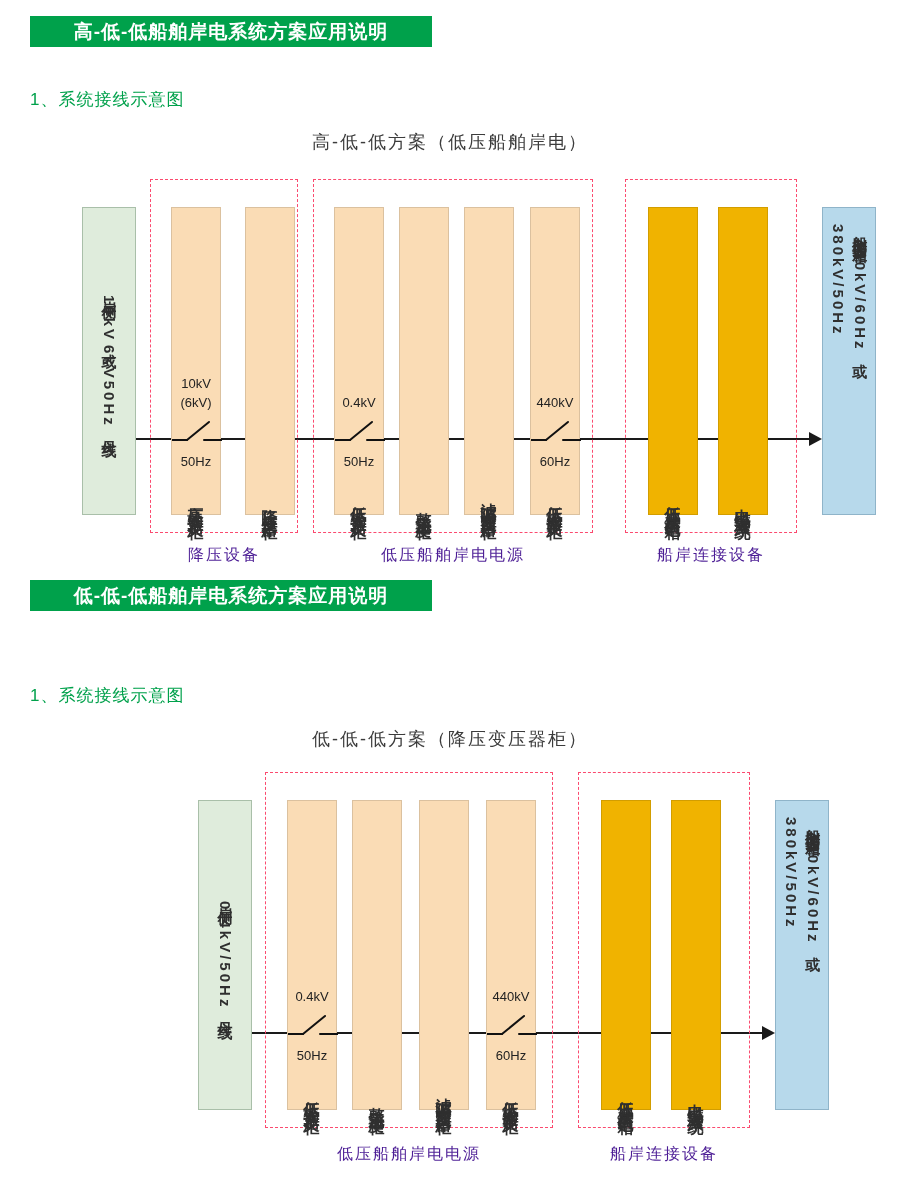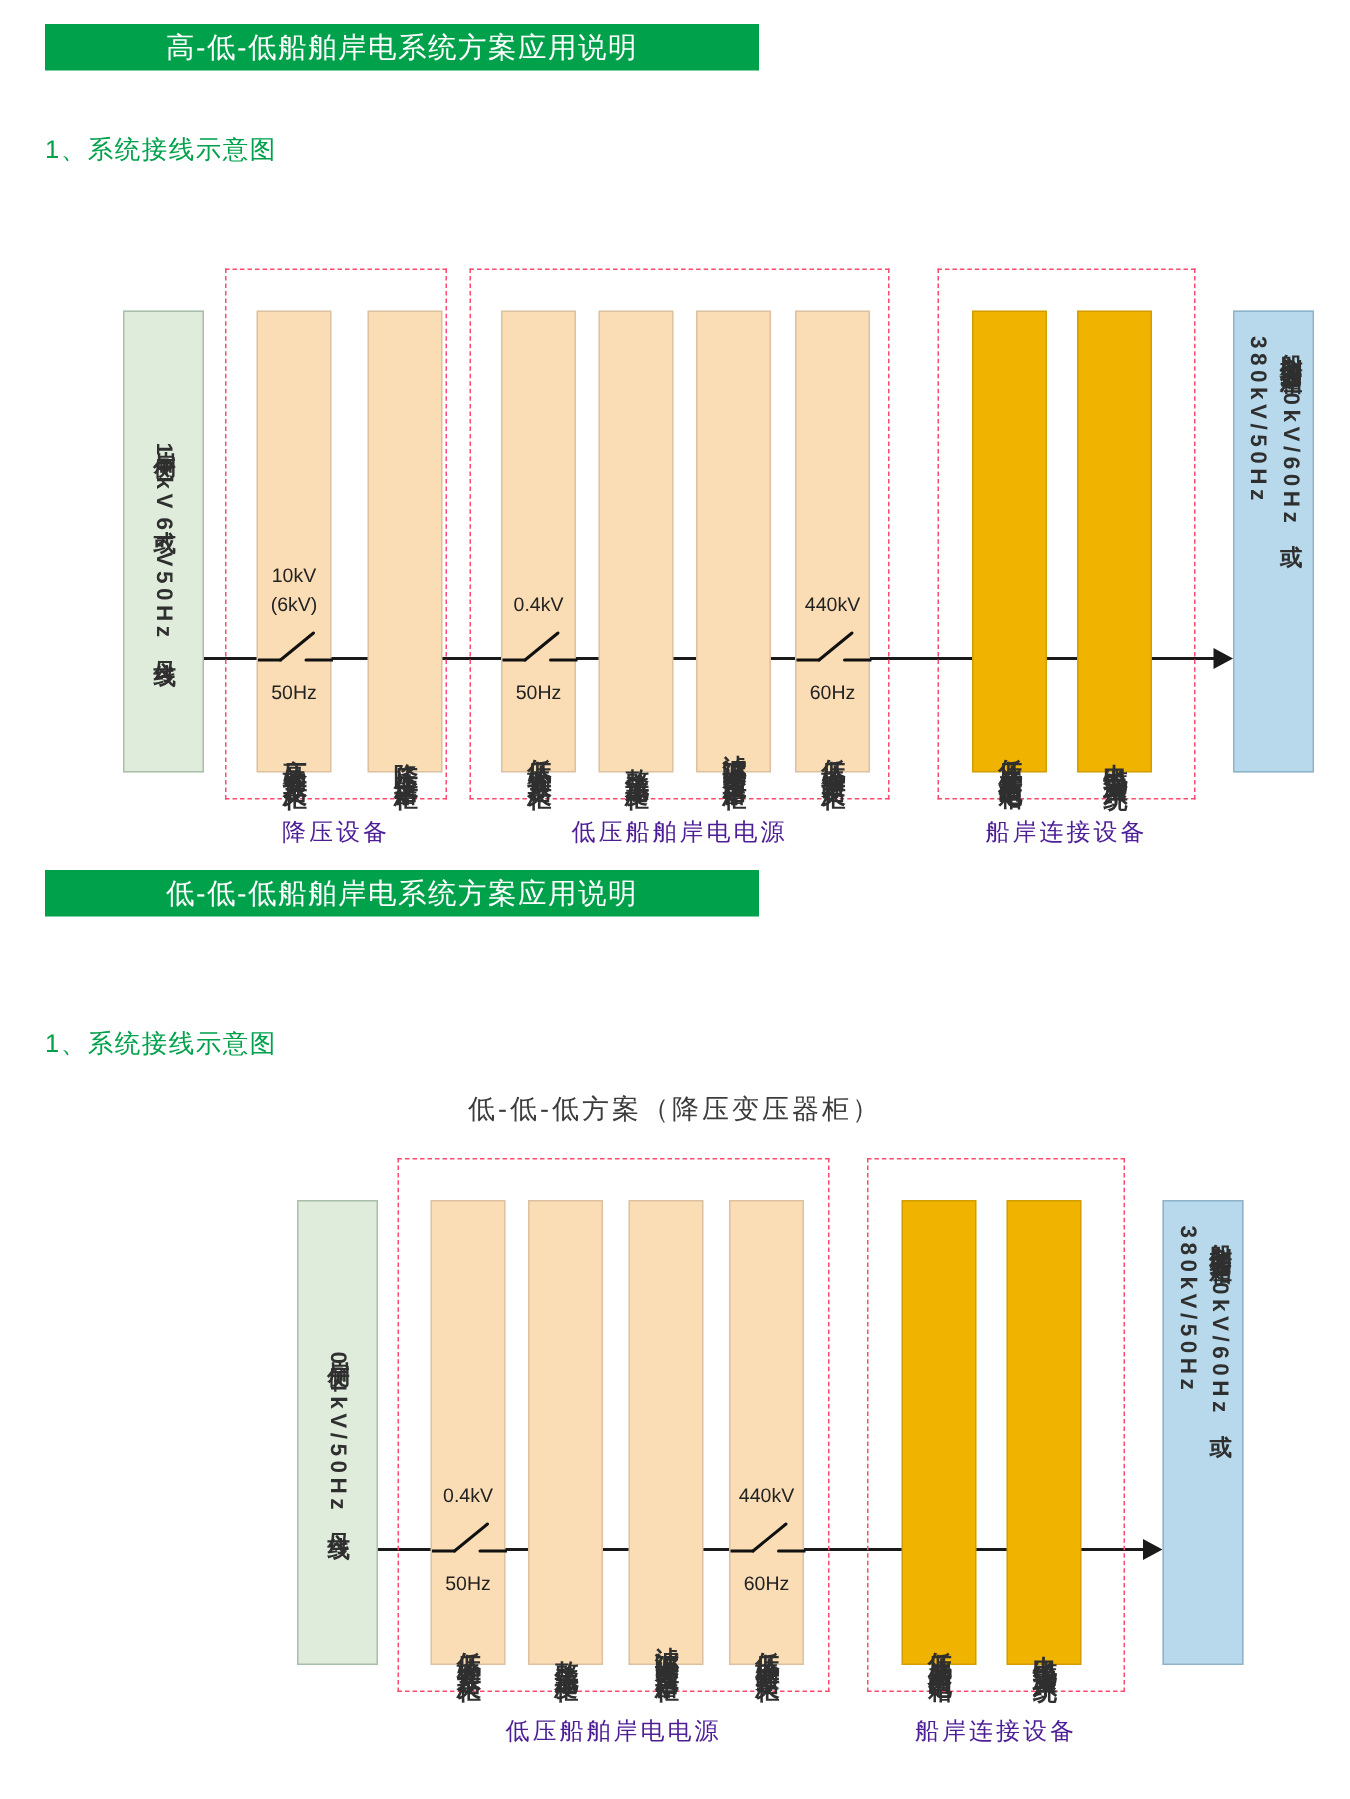--- a/index.html
+++ b/index.html
@@ -1,21 +1,21 @@
 <!DOCTYPE html>
 <html><head>
 <meta charset="utf-8">
 <style>
   * { margin:0; padding:0; box-sizing:border-box; }
   html,body { background:#ffffff; }
   body { font-family:"Liberation Sans", sans-serif; }
   .page { position:relative; width:900px; height:1199px; background:#fff; overflow:hidden; }
 
-  .banner { position:absolute; left:30px; width:476px; height:31px; background:#00a14b;
-            color:#fff; font-size:19px; font-weight:normal; letter-spacing:1px;
+  .banner { position:absolute; left:30px; width:402px; height:31px; background:#00a14b;
+            color:#fff; font-size:19px; font-weight:bold; letter-spacing:1px;
             display:flex; align-items:center; justify-content:center; }
   .subtitle { position:absolute; left:30px; color:#00a14b; font-size:17px; letter-spacing:1px; }
   .diagram-title { position:absolute; left:150px; width:600px; text-align:center;
                    color:#3c3c3c; font-size:18px; letter-spacing:2px; }
 
   .flowline { position:absolute; height:2px; background:#1a1a1a; z-index:0; }
   .arrowhead { position:absolute; width:0; height:0; z-index:0;
                border-top:7px solid transparent; border-bottom:7px solid transparent;
                border-left:13px solid #1a1a1a; }
 
@@ -40,20 +40,21 @@
 
   .glabel { position:absolute; text-align:center; font-size:16px; color:#4c1d95; letter-spacing:2px; }
 </style>
 </head>
 <body>
 
 <div class="page">
 
   <div class="banner" style="top:16px">高-低-低船舶岸电系统方案应用说明</div>
   <div class="subtitle" style="top:88px">1、系统接线示意图</div>
+  <div class="diagram-title" style="top:130px">高-低-低方案（低压船舶岸电）</div>
 
   <div class="flowline" style="left:136px;top:438px;width:674px"></div>
   <div class="arrowhead" style="left:809px;top:432px"></div>
 
   <div class="dashed" style="left:150px;top:179px;width:148px;height:354px"></div>
   <div class="dashed" style="left:313px;top:179px;width:280px;height:354px"></div>
   <div class="dashed" style="left:625px;top:179px;width:172px;height:354px"></div>
 
   <div class="vbox mint" style="left:82px;top:207px;width:54px;height:308px">
     <span class="vtext">岸侧10kV或6kV50Hz母线</span>

